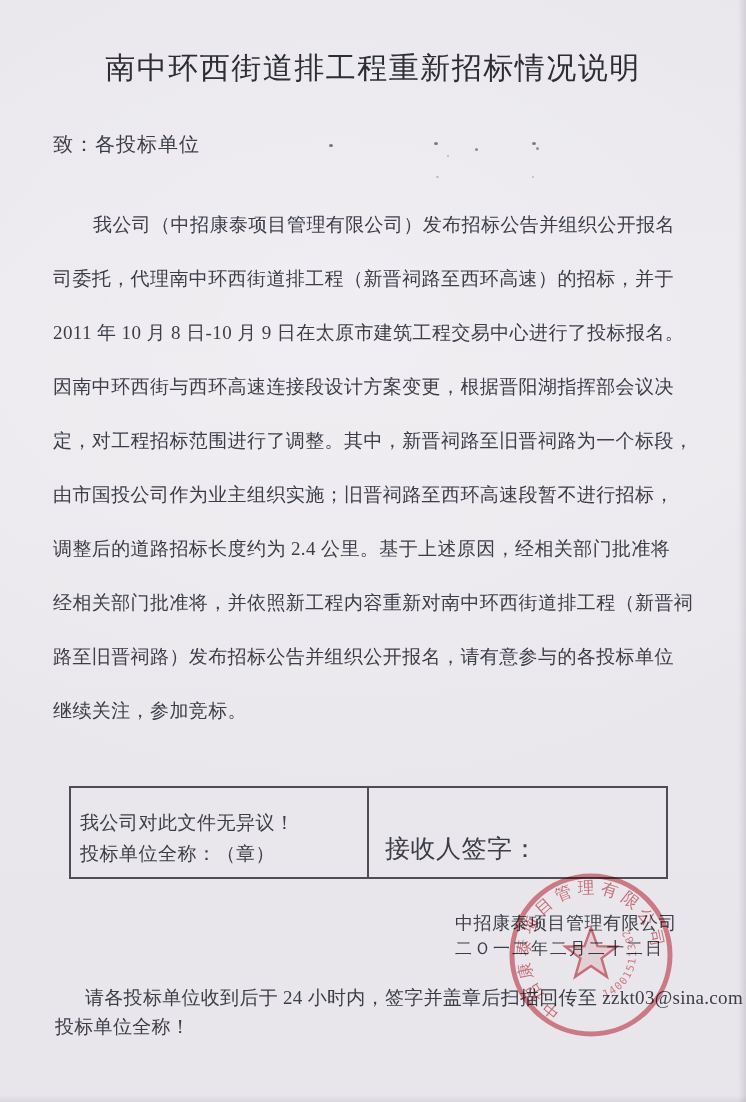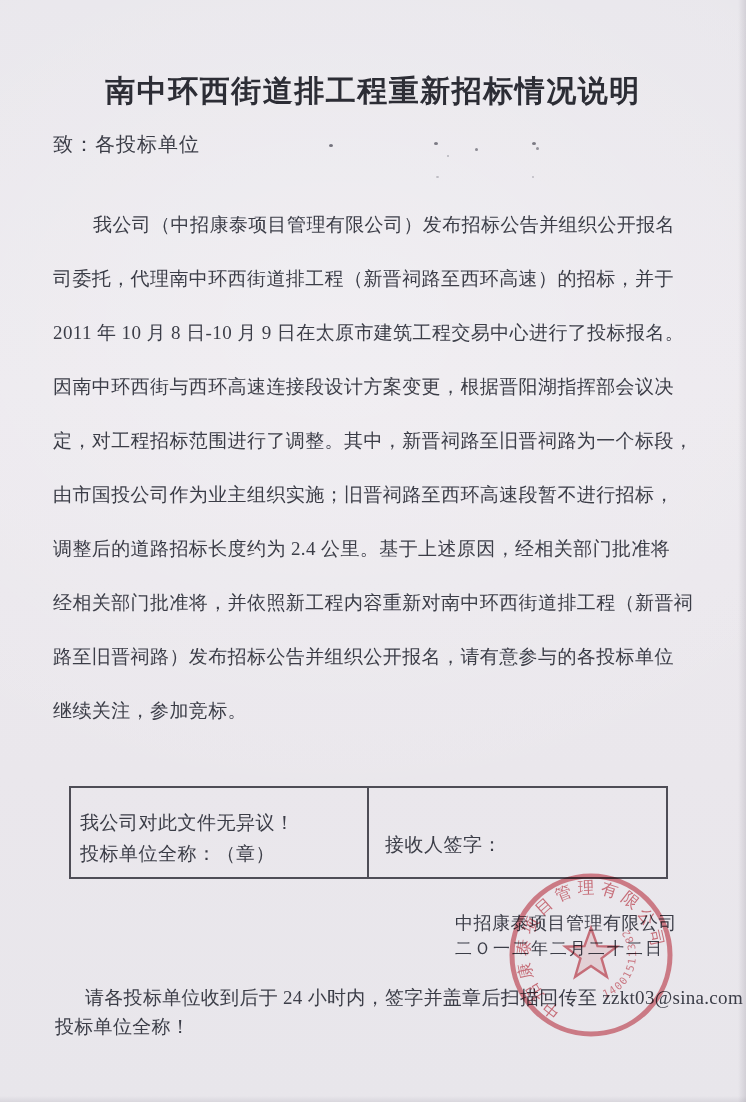--- a/index.html
+++ b/index.html
@@ -19,21 +19,21 @@
     position:absolute;top:0;right:0;width:8px;height:1102px;
     background:linear-gradient(90deg, rgba(110,105,120,0) 0%, rgba(110,105,120,0.18) 100%);
   }
   .edge-bottom{
     position:absolute;left:0;bottom:0;width:746px;height:6px;
     background:linear-gradient(180deg, rgba(110,105,120,0) 0%, rgba(110,105,120,0.12) 100%);
   }
   .title{
     position:absolute;left:0;top:47px;width:746px;
     text-align:center;font-size:30px;line-height:42px;
-    font-weight:bold;letter-spacing:1.5px;color:#2c2d35;margin-top:23px;
+    font-weight:normal;letter-spacing:1.5px;color:#2c2d35;
   }
   .salutation{
     position:absolute;left:53px;top:131px;
     font-size:20px;line-height:26px;letter-spacing:1px;
   }
   .bodytext{
     position:absolute;left:53px;top:198px;width:632px;
     font-size:19px;line-height:54px;letter-spacing:0.4px;
   }
   .bodytext .line{white-space:nowrap;}
@@ -42,21 +42,21 @@
     position:absolute;left:69px;top:786px;width:599px;height:93px;
     border:2px solid #4e4d56;display:flex;box-sizing:border-box;
   }
   .ack-table .cell-left{
     width:298px;box-sizing:border-box;border-right:2px solid #4e4d56;
     padding:23px 10px 0 9px;font-size:19px;line-height:23px;letter-spacing:0.5px;
   }
   .ack-table .cell-left .tline{margin-bottom:8px;white-space:nowrap;}
   .ack-table .cell-right{
     flex:1;box-sizing:border-box;
-    padding:44px 0 16px 16px;font-size:19px;letter-spacing:0.5px;
+    padding:44px 0 16px 16px;font-size:25px;letter-spacing:0.5px;
   }
   .sig-company{
     position:absolute;right:69px;top:911px;
     font-size:18px;line-height:24px;letter-spacing:0.5px;white-space:nowrap;
   }
   .sig-date{
     position:absolute;right:82px;top:937px;
     font-size:17px;line-height:24px;letter-spacing:2px;white-space:nowrap;
   }
   .footer{

